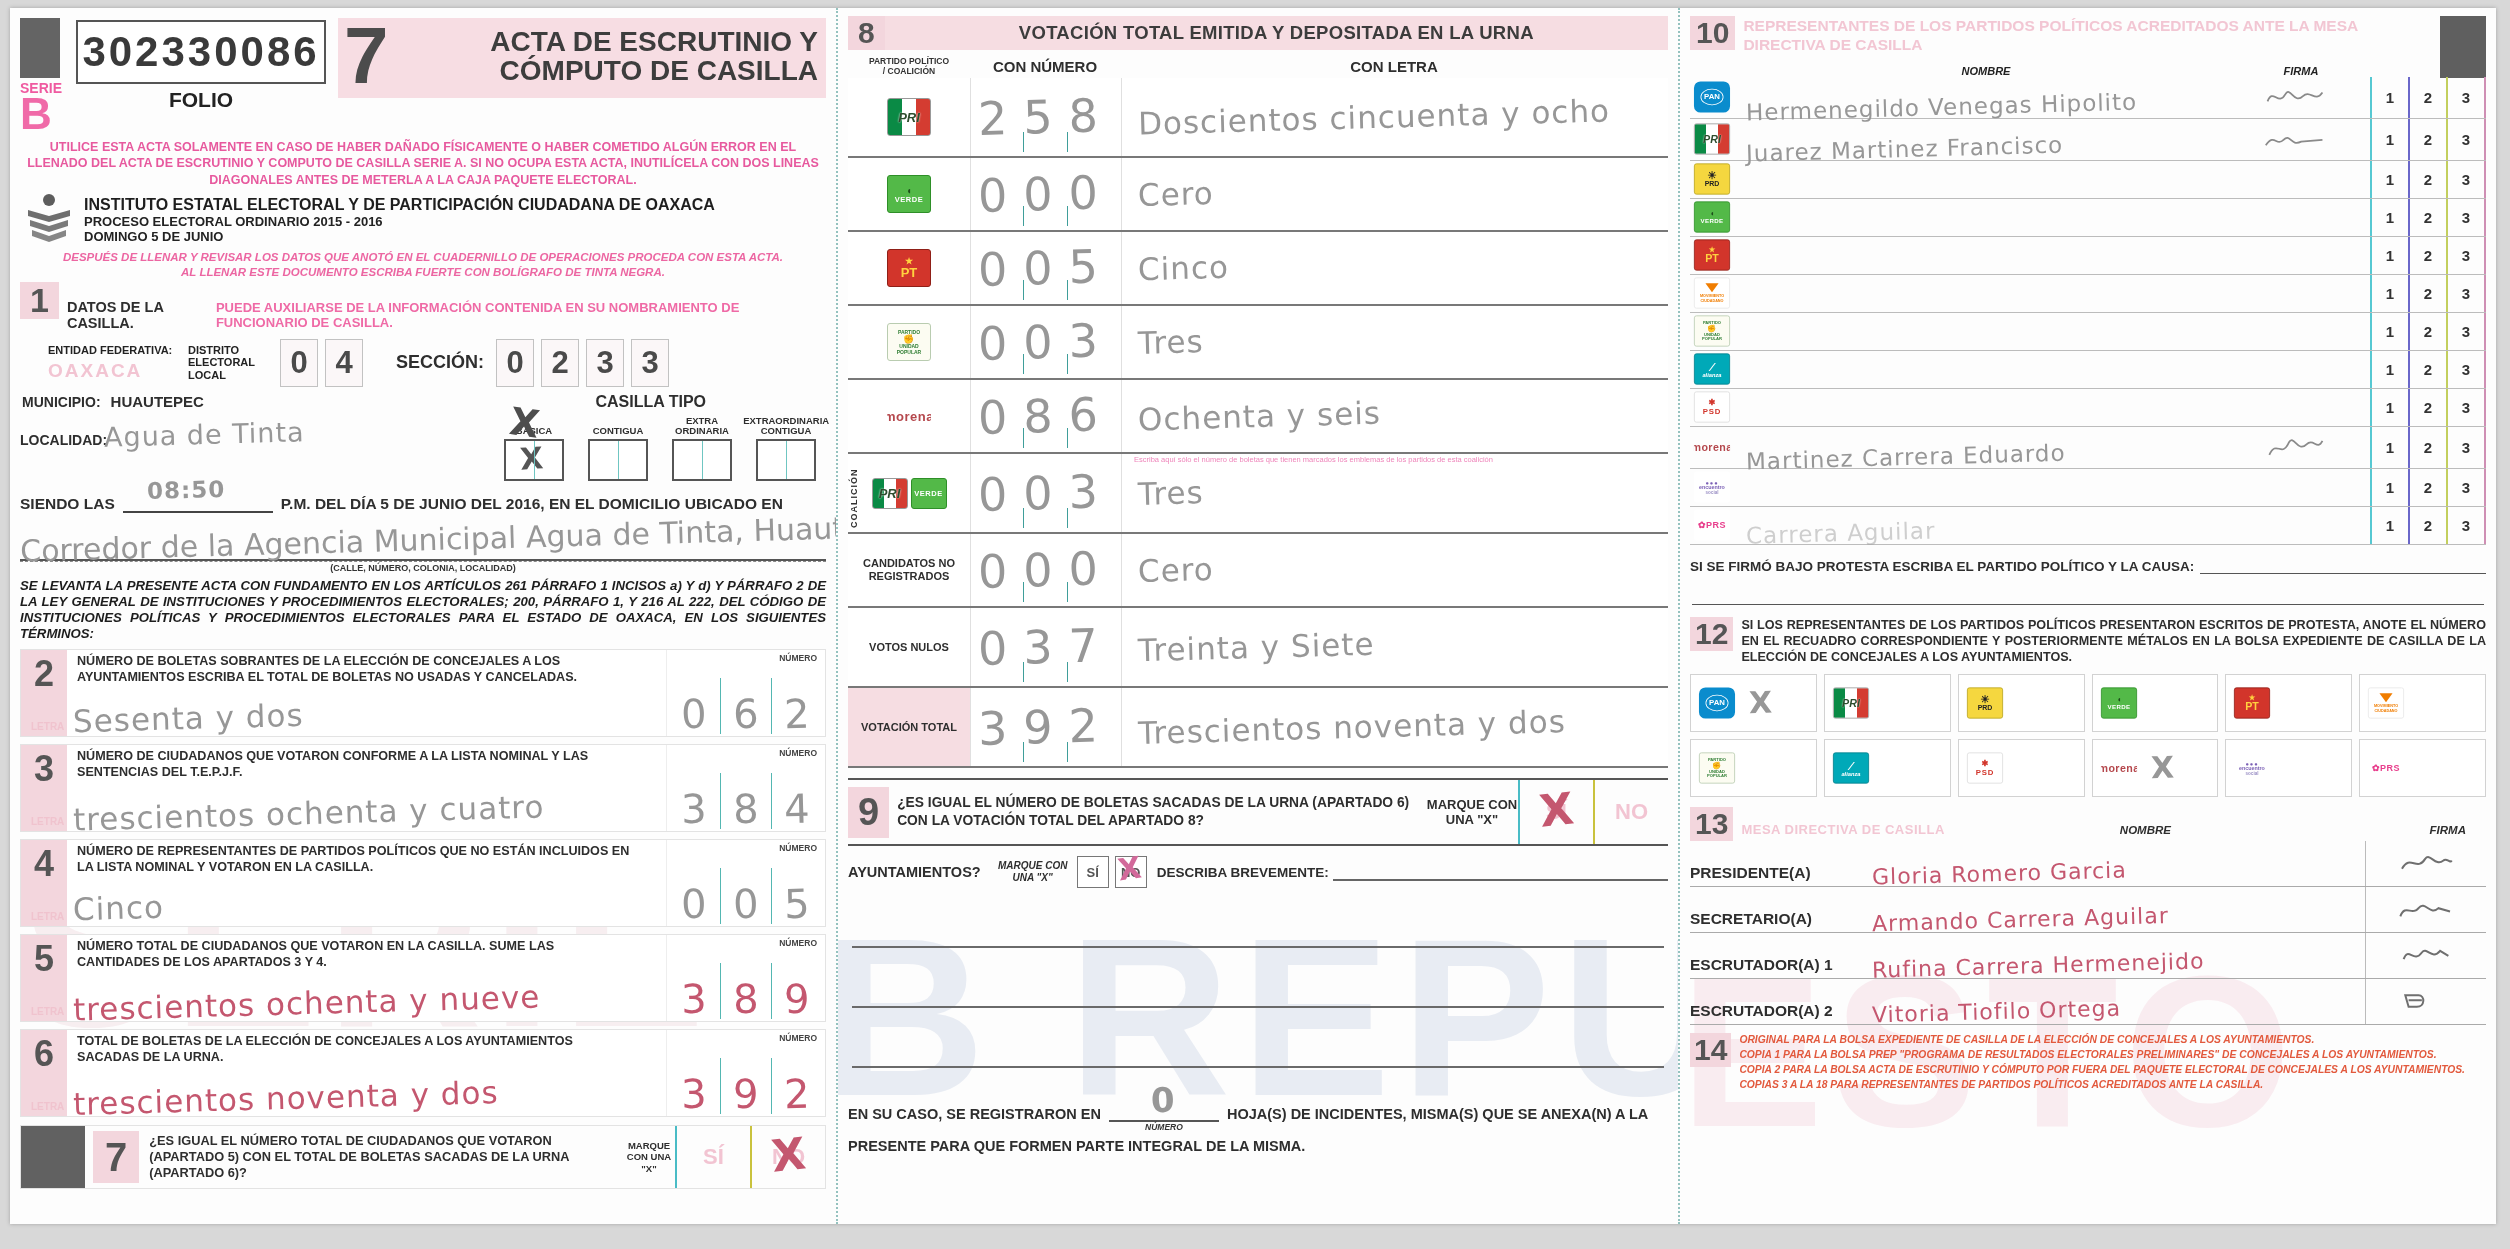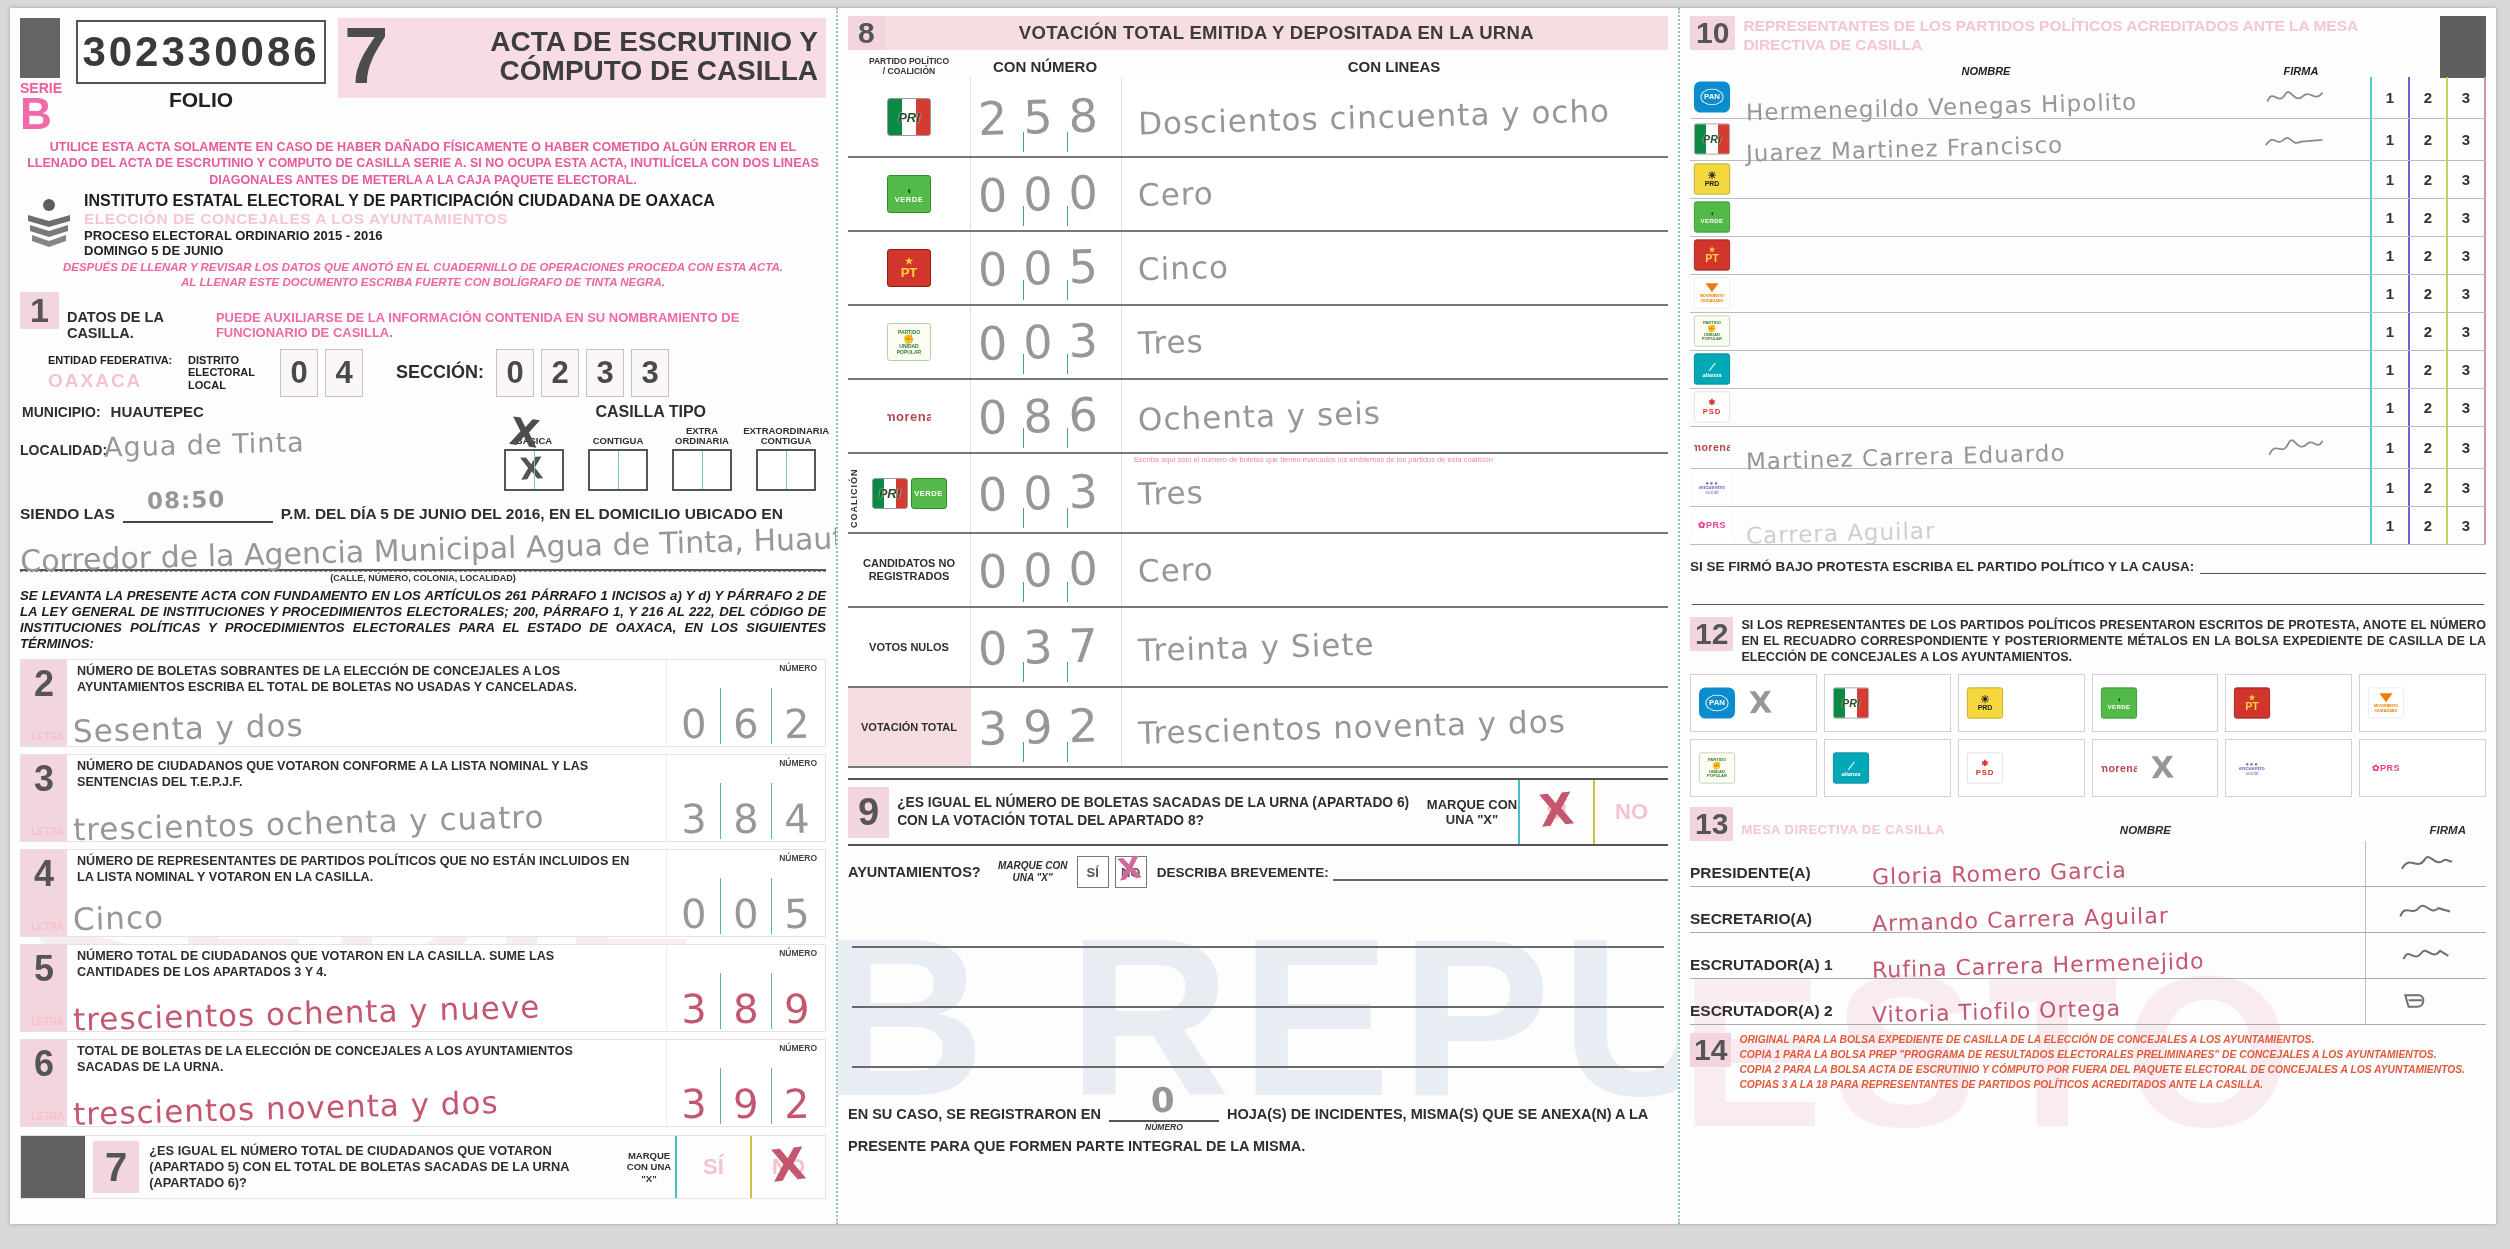--- a/index.html
+++ b/index.html
@@ -266,21 +266,20 @@
 
     <div class="inst">
       <svg class="inst-logo" width="54" height="56" viewBox="0 0 54 56">
         <circle cx="27" cy="8" r="6" fill="#5d5d5d"></circle>
         <path d="M6 18 L27 24 L48 18 L48 24 L27 30 L6 24 Z" fill="#6e6e6e"></path>
         <path d="M8 28 L27 34 L46 28 L46 34 L27 40 L8 34 Z" fill="#7a7a7a"></path>
         <path d="M10 38 L27 44 L44 38 L44 44 L27 50 L10 44 Z" fill="#868686"></path>
       </svg>
       <div class="inst-lines">
         <div class="inst-name">INSTITUTO ESTATAL ELECTORAL Y DE PARTICIPACIÓN CIUDADANA DE OAXACA</div>
-        <div class="inst-elec">ELECCIÓN DE CONCEJALES A LOS AYUNTAMIENTOS</div>
         <div class="inst-proc">PROCESO ELECTORAL ORDINARIO 2015 - 2016</div>
         <div class="inst-date">DOMINGO 5 DE JUNIO</div>
       </div>
     </div>
 
     <div class="instr">
       <div>DESPUÉS DE LLENAR Y REVISAR LOS DATOS QUE ANOTÓ EN EL CUADERNILLO DE OPERACIONES PROCEDA CON ESTA ACTA.</div>
       <div>AL LLENAR ESTE DOCUMENTO ESCRIBA FUERTE CON BOLÍGRAFO DE TINTA NEGRA.</div>
     </div>
 
@@ -493,21 +492,21 @@
     <div class="m-head">
       <div class="chip m8">8</div>
       <div class="m-band">VOTACIÓN TOTAL EMITIDA Y DEPOSITADA EN LA URNA</div>
     </div>
     <div class="m-cols">
       <div class="mc-party">
         <div>PARTIDO POLÍTICO</div>
         <div>/ COALICIÓN</div>
       </div>
       <div class="mc-num">CON NÚMERO</div>
-      <div class="mc-letra">CON LINEAS</div>
+      <div class="mc-letra">CON LETRA</div>
     </div>
 
     <div class="vrow tall">
       <div class="vparty">
           <div class="logo logo-pri">
             <span>PRI</span>
           </div>
         </div>
       <div class="vnum">
           <span class="hw vnum-hw">258</span>

